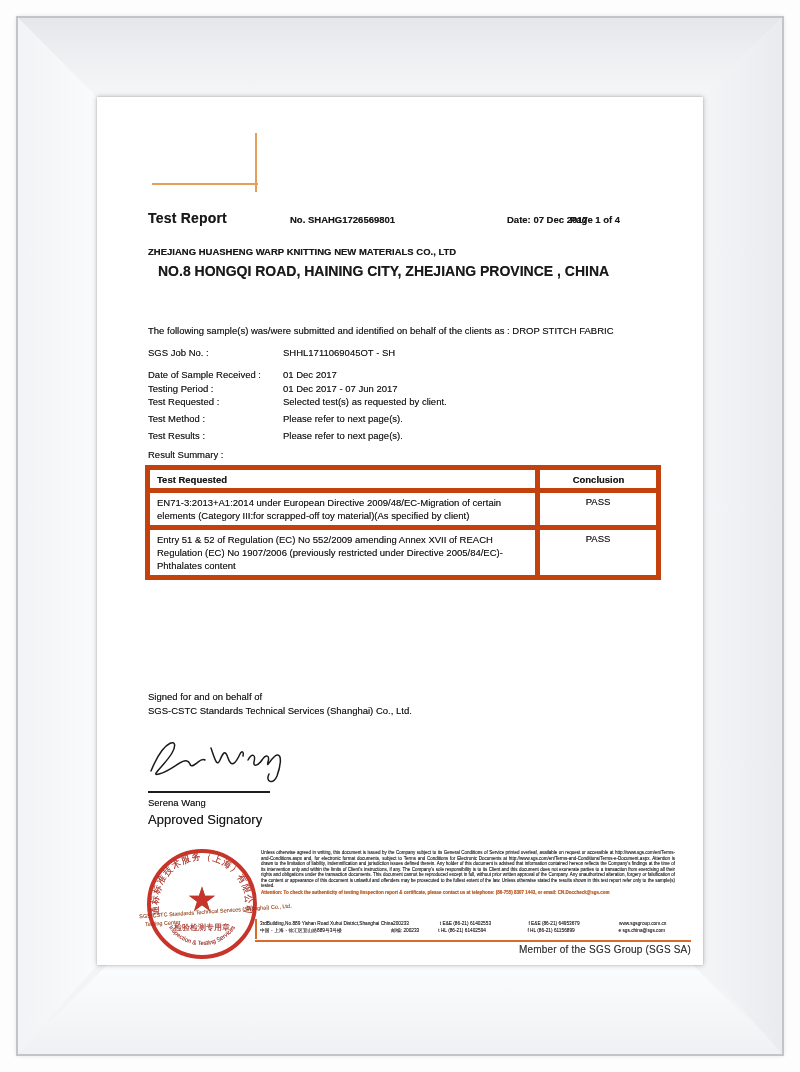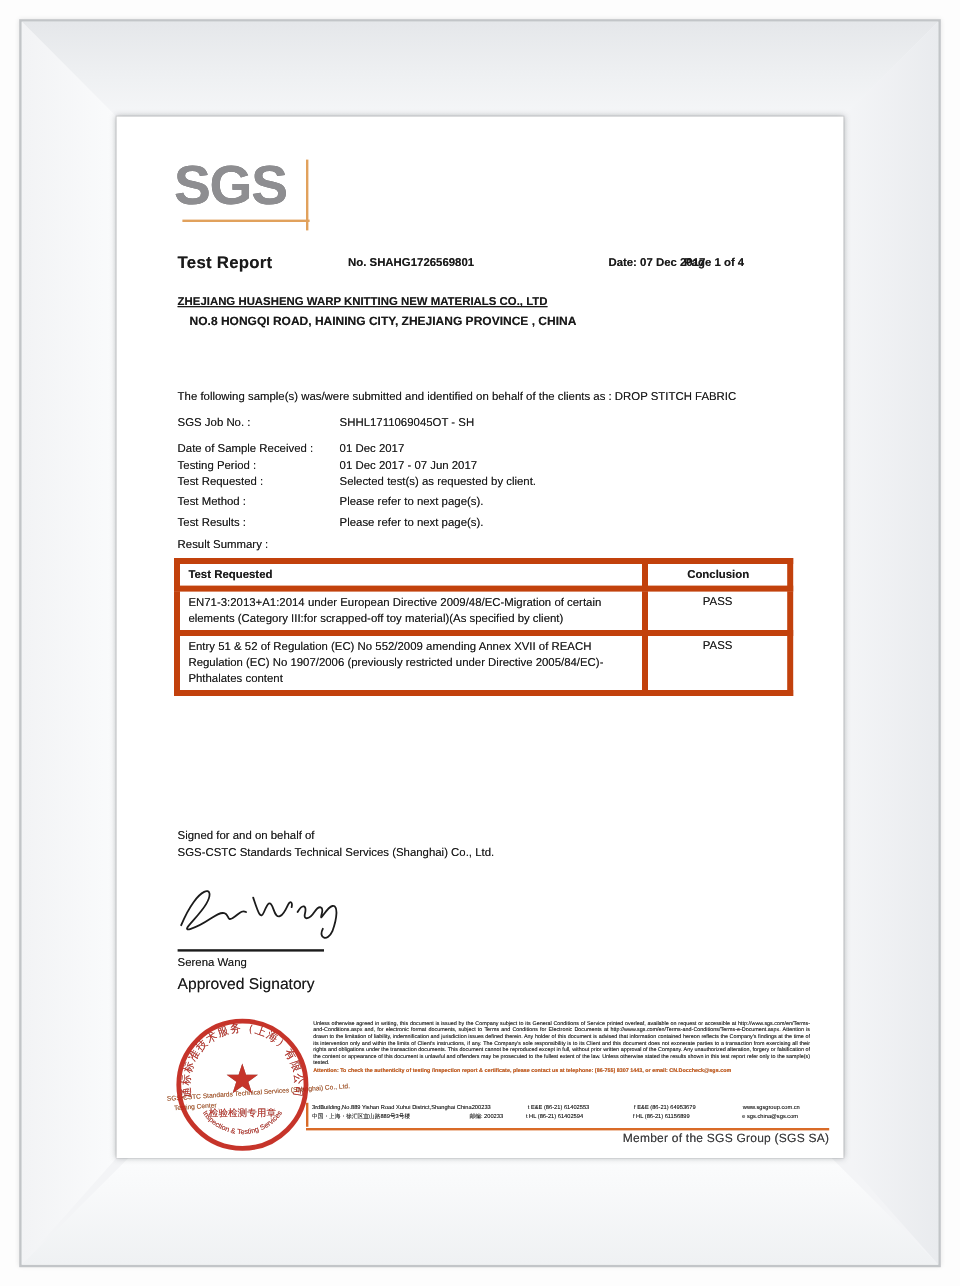--- a/index.html
+++ b/index.html
@@ -50,22 +50,22 @@
   .sgs-logo { left:48px; top:34px; font-size:46px; font-weight:700; color:#8e8e91; letter-spacing:-1px; line-height:1; }
   .logo-vline { left:158px; top:36px; width:1.5px; height:59px; }
   .logo-hline { left:55px; top:86px; width:106px; height:1.5px; }
   
   .title { left:51px; top:113px; font-size:14px; font-weight:700; letter-spacing:.2px; }
   .hmeta { font-size:9.5px; font-weight:700; }
   .report-no { left:193px; top:117px; }
   .report-date { left:384px; top:117px;padding-left:26px; }
   .report-page { left:473px; top:117px; }
   
-  .client-name { left:51px; top:149px; font-size:9.5px; font-weight:700;text-decoration:underline; }
-  .client-addr { left:51px; top:166px; font-size:10px; font-weight:700;padding-left:10px; }
+  .client-name { left:51px; top:149px; font-size:9.5px; font-weight:700; }
+  .client-addr { left:51px; top:166px; font-size:14px; font-weight:700;padding-left:10px; }
   .sample-line { left:51px; top:228px; font-size:9.5px; }
   
   .drow { left:51px; font-size:9.5px; width:520px; }
   .dlabel { display:inline-block; width:135px; }
   .d0{top:250px}.d1{top:272px}.d2{top:286px}.d3{top:299px}.d4{top:316px}.d5{top:333px}
   .result-summary { left:51px; top:352px; font-size:9.5px; }
   
   .rtable { left:48px; top:368px; width:511px; border-collapse:collapse; table-layout:fixed; }
   .rtable td, .rtable th { border:5px solid #c2410c; font-size:9.5px; vertical-align:top; }
   .rtable { border:2px solid #111; }
@@ -103,21 +103,20 @@
 <body>
 
 <div class="frame-line">
   <div class="bevel-top"></div>
   <div class="bevel-bottom"></div>
   <div class="bevel-left"></div>
   <div class="bevel-right"></div>
 
   <div class="document">
 
-    <div class="abs sgs-logo">SGS</div>
     <div class="abs logo-vline" style="background:#e1a15c"></div>
     <div class="abs logo-hline" style="background:#e1a15c"></div>
 
     <div class="abs title">Test Report</div>
     <div class="abs hmeta report-no">No. SHAHG1726569801</div>
     <div class="abs hmeta report-date">Date: 07 Dec 2017</div>
     <div class="abs hmeta report-page">Page 1 of 4</div>
 
     <div class="abs client-name">ZHEJIANG HUASHENG WARP KNITTING NEW MATERIALS CO., LTD</div>
     <div class="abs client-addr">NO.8 HONGQI ROAD, HAINING CITY, ZHEJIANG PROVINCE , CHINA</div>

